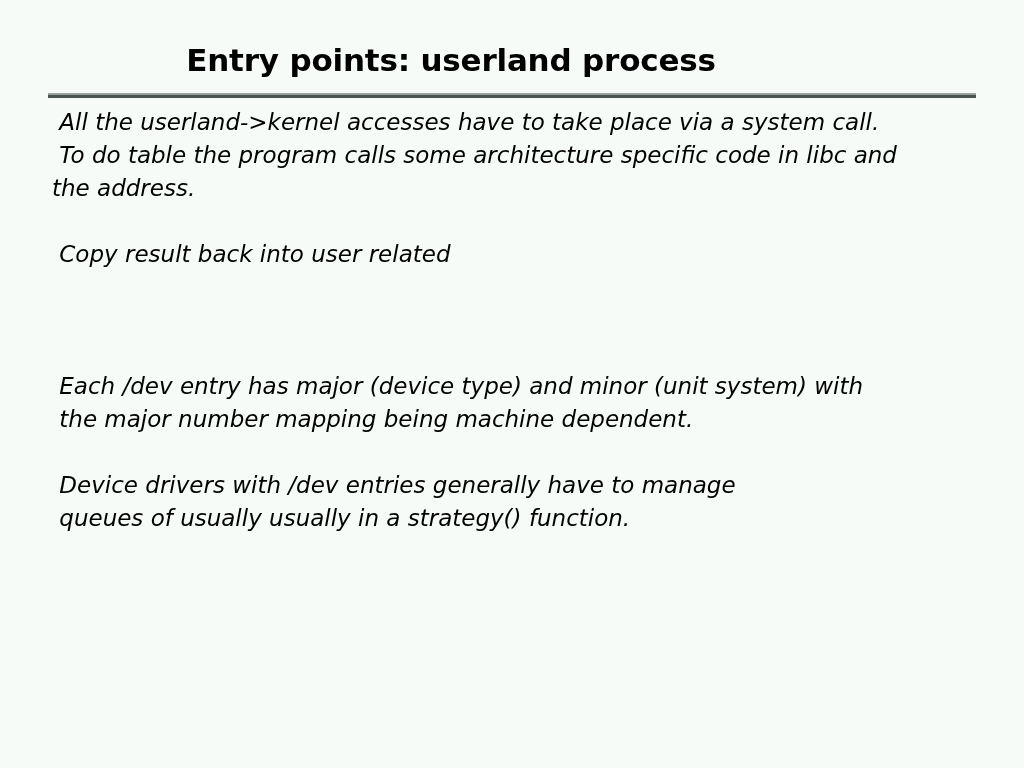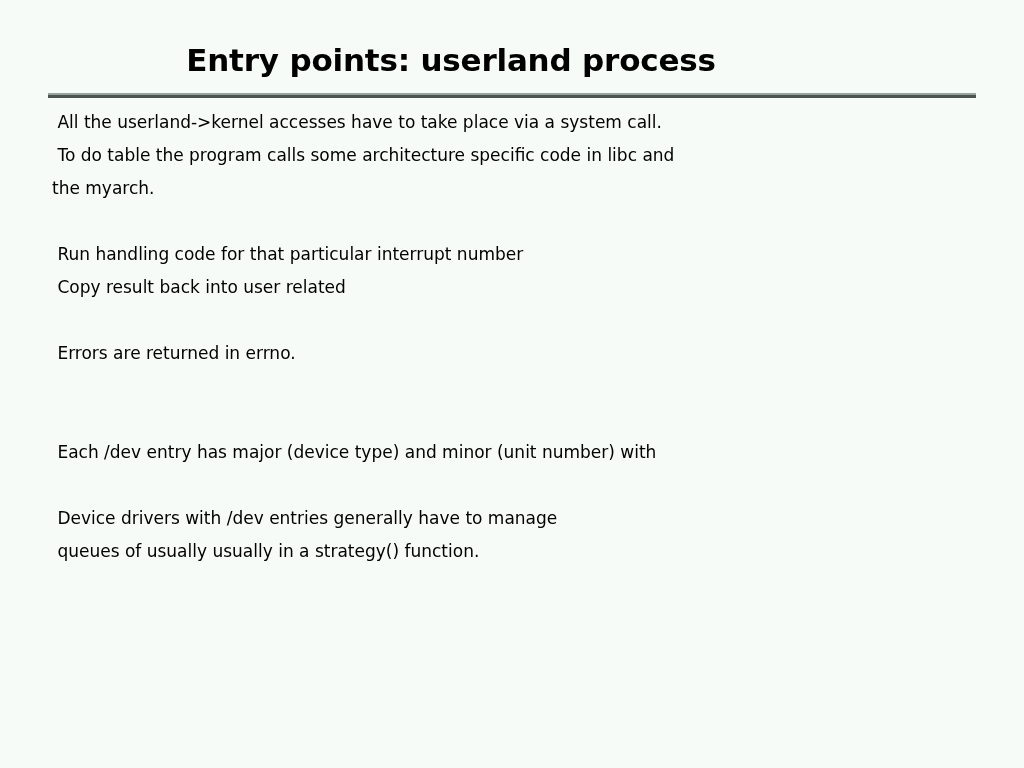--- a/index.html
+++ b/index.html
@@ -79,64 +79,62 @@
   .text-block {
     margin: 0;
   }
   .block-gap {
     height: 33px;
   }
 
   .text-line {
     white-space: pre;
     display: block;
-    font-size: 17px;
+    font-size: 23px;
     line-height: 33px;
+    font-style: italic;
   }
 </style>
 </head>
 <body style="background: rgb(247, 251, 248);">
 
 <div class="slide">
 
   <div class="slide-title">Entry points: userland process</div>
 
   <div class="title-rule">
     <div class="rule-light" style="background: rgb(153, 162, 157);"></div>
     <div class="rule-dark" style="background: rgb(75, 83, 79);"></div>
   </div>
 
   <div class="body-area">
 
     <div class="text-block">
       <span class="text-line"> All the userland-&gt;kernel accesses have to take place via a system call.</span>
       <span class="text-line"> To do table the program calls some architecture specific code in libc and</span>
-      <span class="text-line">the myarch.</span>
+      <span class="text-line">the address.</span>
     </div>
 
     <div class="block-gap"></div>
 
     <div class="text-block">
-      <span class="text-line"> Run handling code for that particular interrupt number</span>
       <span class="text-line"> Copy result back into user related</span>
-    </div>
-
-    <div class="block-gap"></div>
-
-    <div class="text-block">
-      <span class="text-line"> Errors are returned in errno.</span>
     </div>
 
     <div class="block-gap"></div>
 
 
     <div class="block-gap"></div>
 
+
+    <div class="block-gap"></div>
+
     <div class="text-block">
-      <span class="text-line"> Each /dev entry has major (device type) and minor (unit number) with</span>
+      <span class="text-line"> Each /dev entry has major (device type) and minor (unit system) with</span>
+      <span class="text-line"> the major number mapping being machine dependent.</span>
     </div>
 
     <div class="block-gap"></div>
 
     <div class="text-block">
       <span class="text-line"> Device drivers with /dev entries generally have to manage</span>
       <span class="text-line"> queues of usually usually in a strategy() function.</span>
     </div>
 
   </div>

